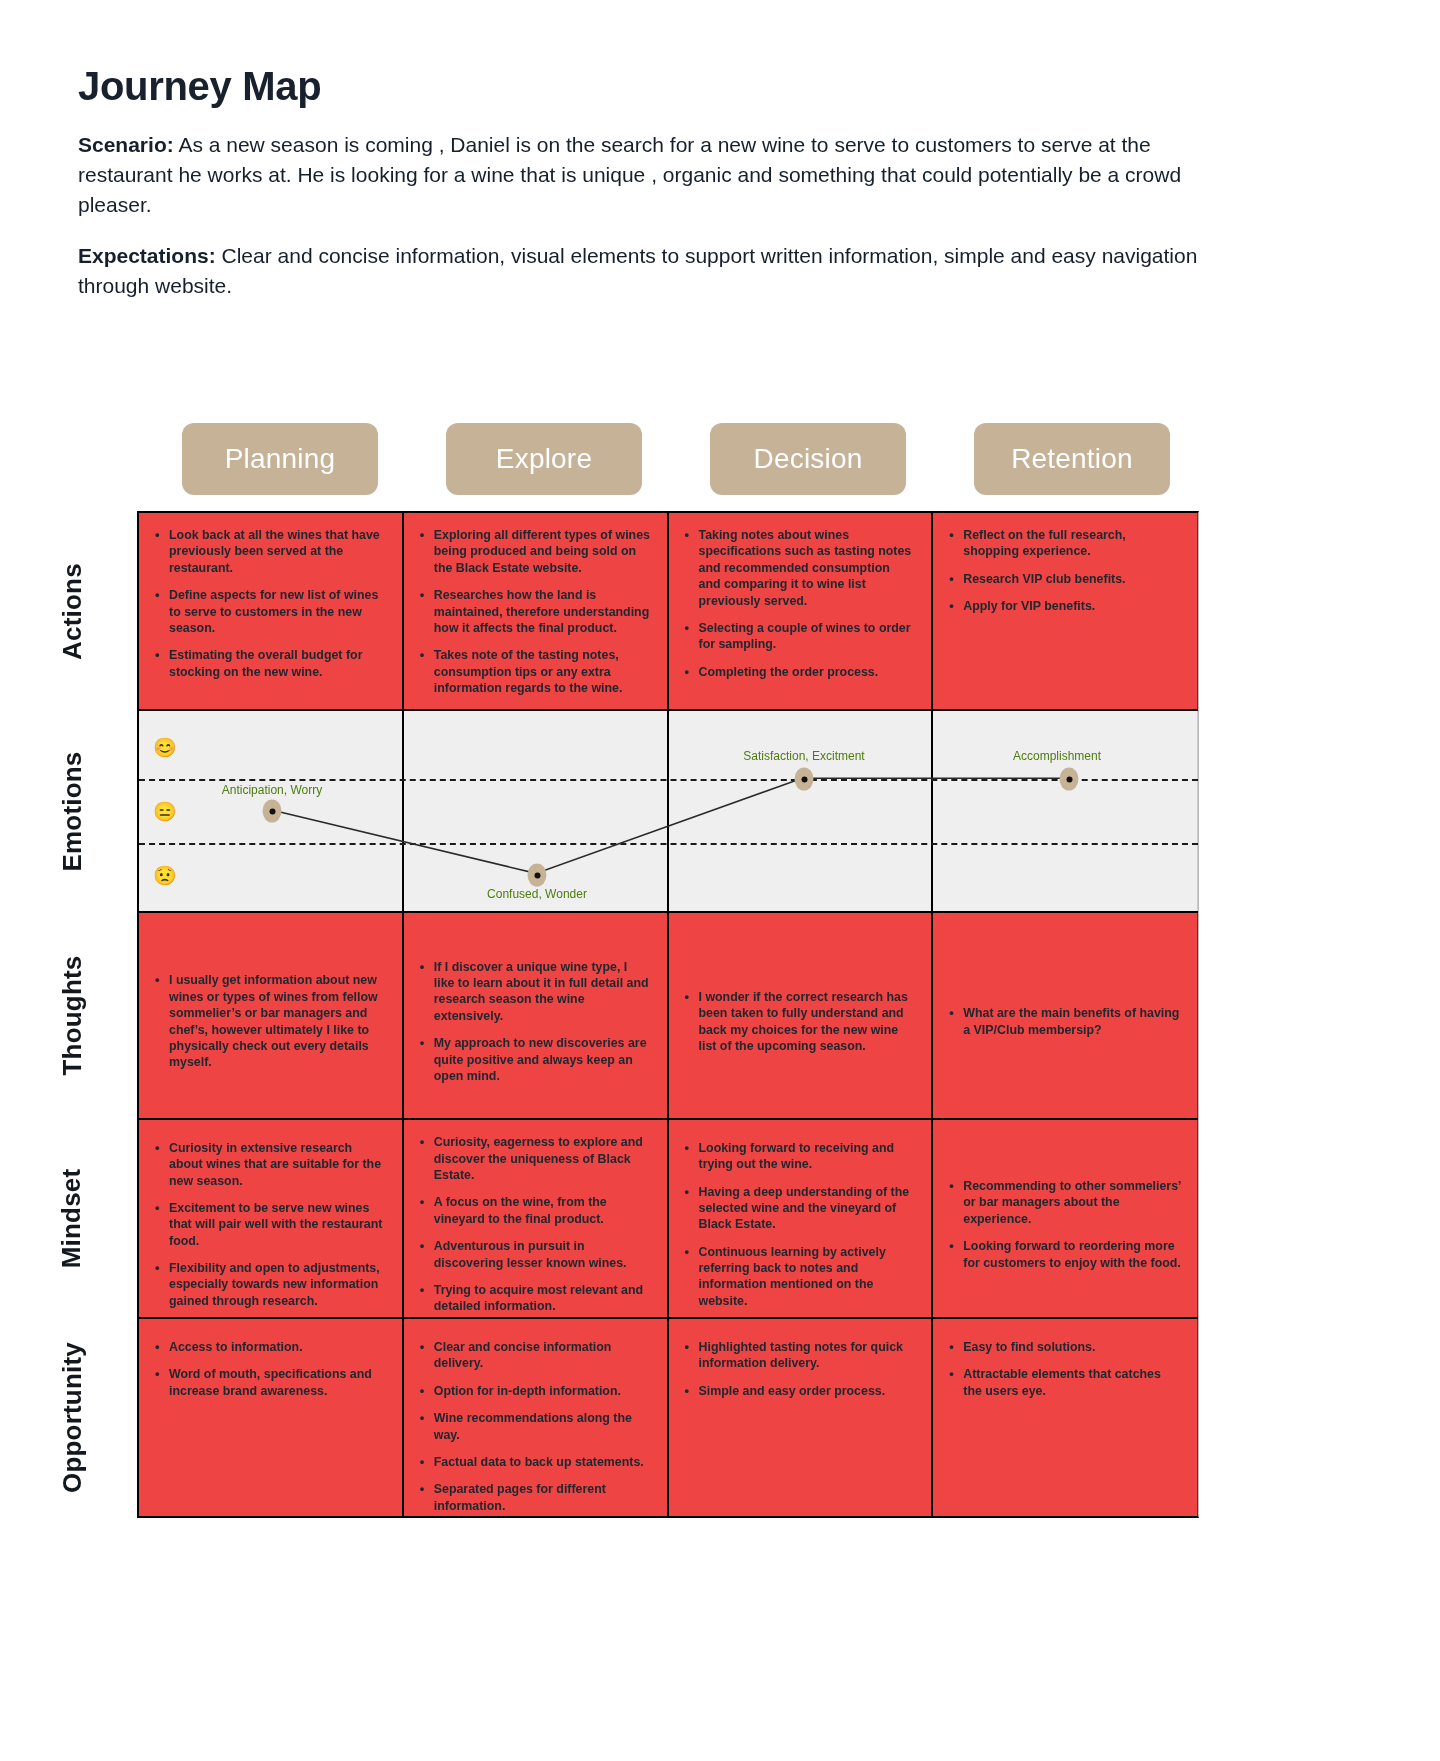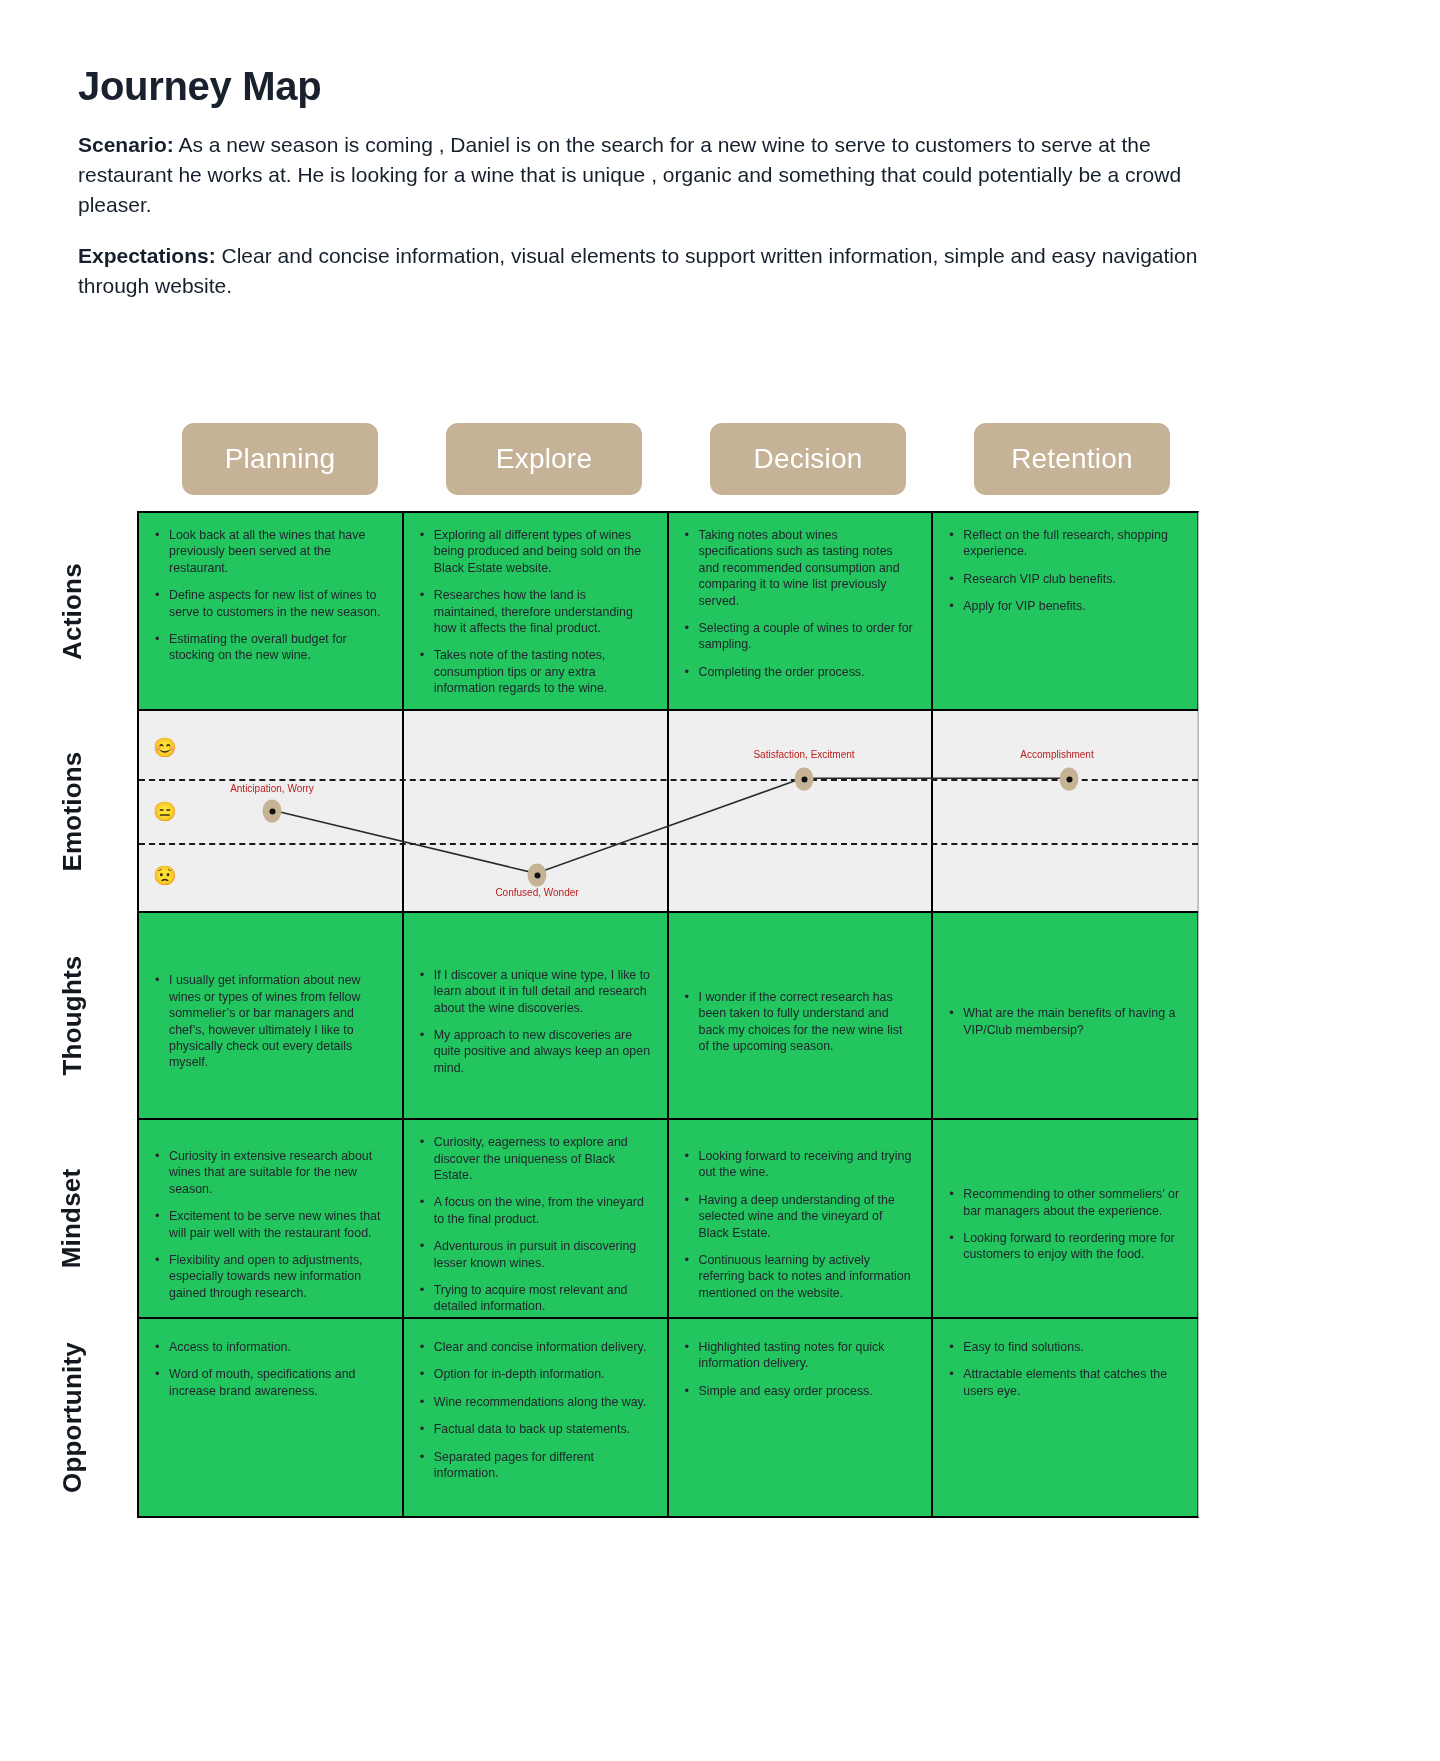--- a/index.html
+++ b/index.html
@@ -73,22 +73,23 @@
     display: flex;
     border-bottom: 2px solid #000;
     position: relative;
     background: #efefef;
   }
   .row:last-child { border-bottom: none; }
   .cell {
     width: 265.5px;
     border-right: 2px solid #000;
     padding: 14px 16px 2px 14px;
-    background: #22c55e;
+    background: #ef4444;
     position: relative;
+    font-weight: bold;
   }
   .cell:last-child { border-right: none; }
   .row .cell:last-child { border-right: 1px solid #701a75; }
 
   ul.bullets { margin: 0; padding: 0; list-style: none; }
   ul.bullets li {
     position: relative;
     padding-left: 16px;
     font-size: 12.4px;
     line-height: 1.32;
@@ -156,22 +157,22 @@
     border-top: 2px dashed #1a1a1a;
   }
   .emoji {
     position: absolute;
     left: 14px;
     font-size: 19px;
     line-height: 1;
   }
   .emo-label {
     position: absolute;
-    font-size: 10px;
-    color: #b91c1c;
+    font-size: 12px;
+    color: #4d7c0f;
     white-space: nowrap;
     transform: translateX(-50%);
   }
   .emo-dot {
     position: absolute;
     width: 19px;
     height: 23px;
     border-radius: 50%;
     background: #c6b396;
     transform: translate(-50%, -50%);
@@ -286,21 +287,21 @@
     <div class="row-label">
       <span>Thoughts</span>
     </div>
     <div class="cell">
       <ul class="bullets">
         <li>I usually get information about new wines or types of wines from fellow sommelier’s or bar managers and chef’s, however ultimately I like to physically check out every details myself.</li>
       </ul>
     </div>
     <div class="cell">
       <ul class="bullets">
-        <li>If I discover a unique wine type, I like to learn about it in full detail and research about the wine discoveries.</li>
+        <li>If I discover a unique wine type, I like to learn about it in full detail and research season the wine extensively.</li>
         <li>My approach to new discoveries are quite positive and always keep an open mind.</li>
       </ul>
     </div>
     <div class="cell">
       <ul class="bullets">
         <li>I wonder if the correct research has been taken to fully understand and back my choices for the new wine list of the upcoming season.</li>
       </ul>
     </div>
     <div class="cell">
       <ul class="bullets">

